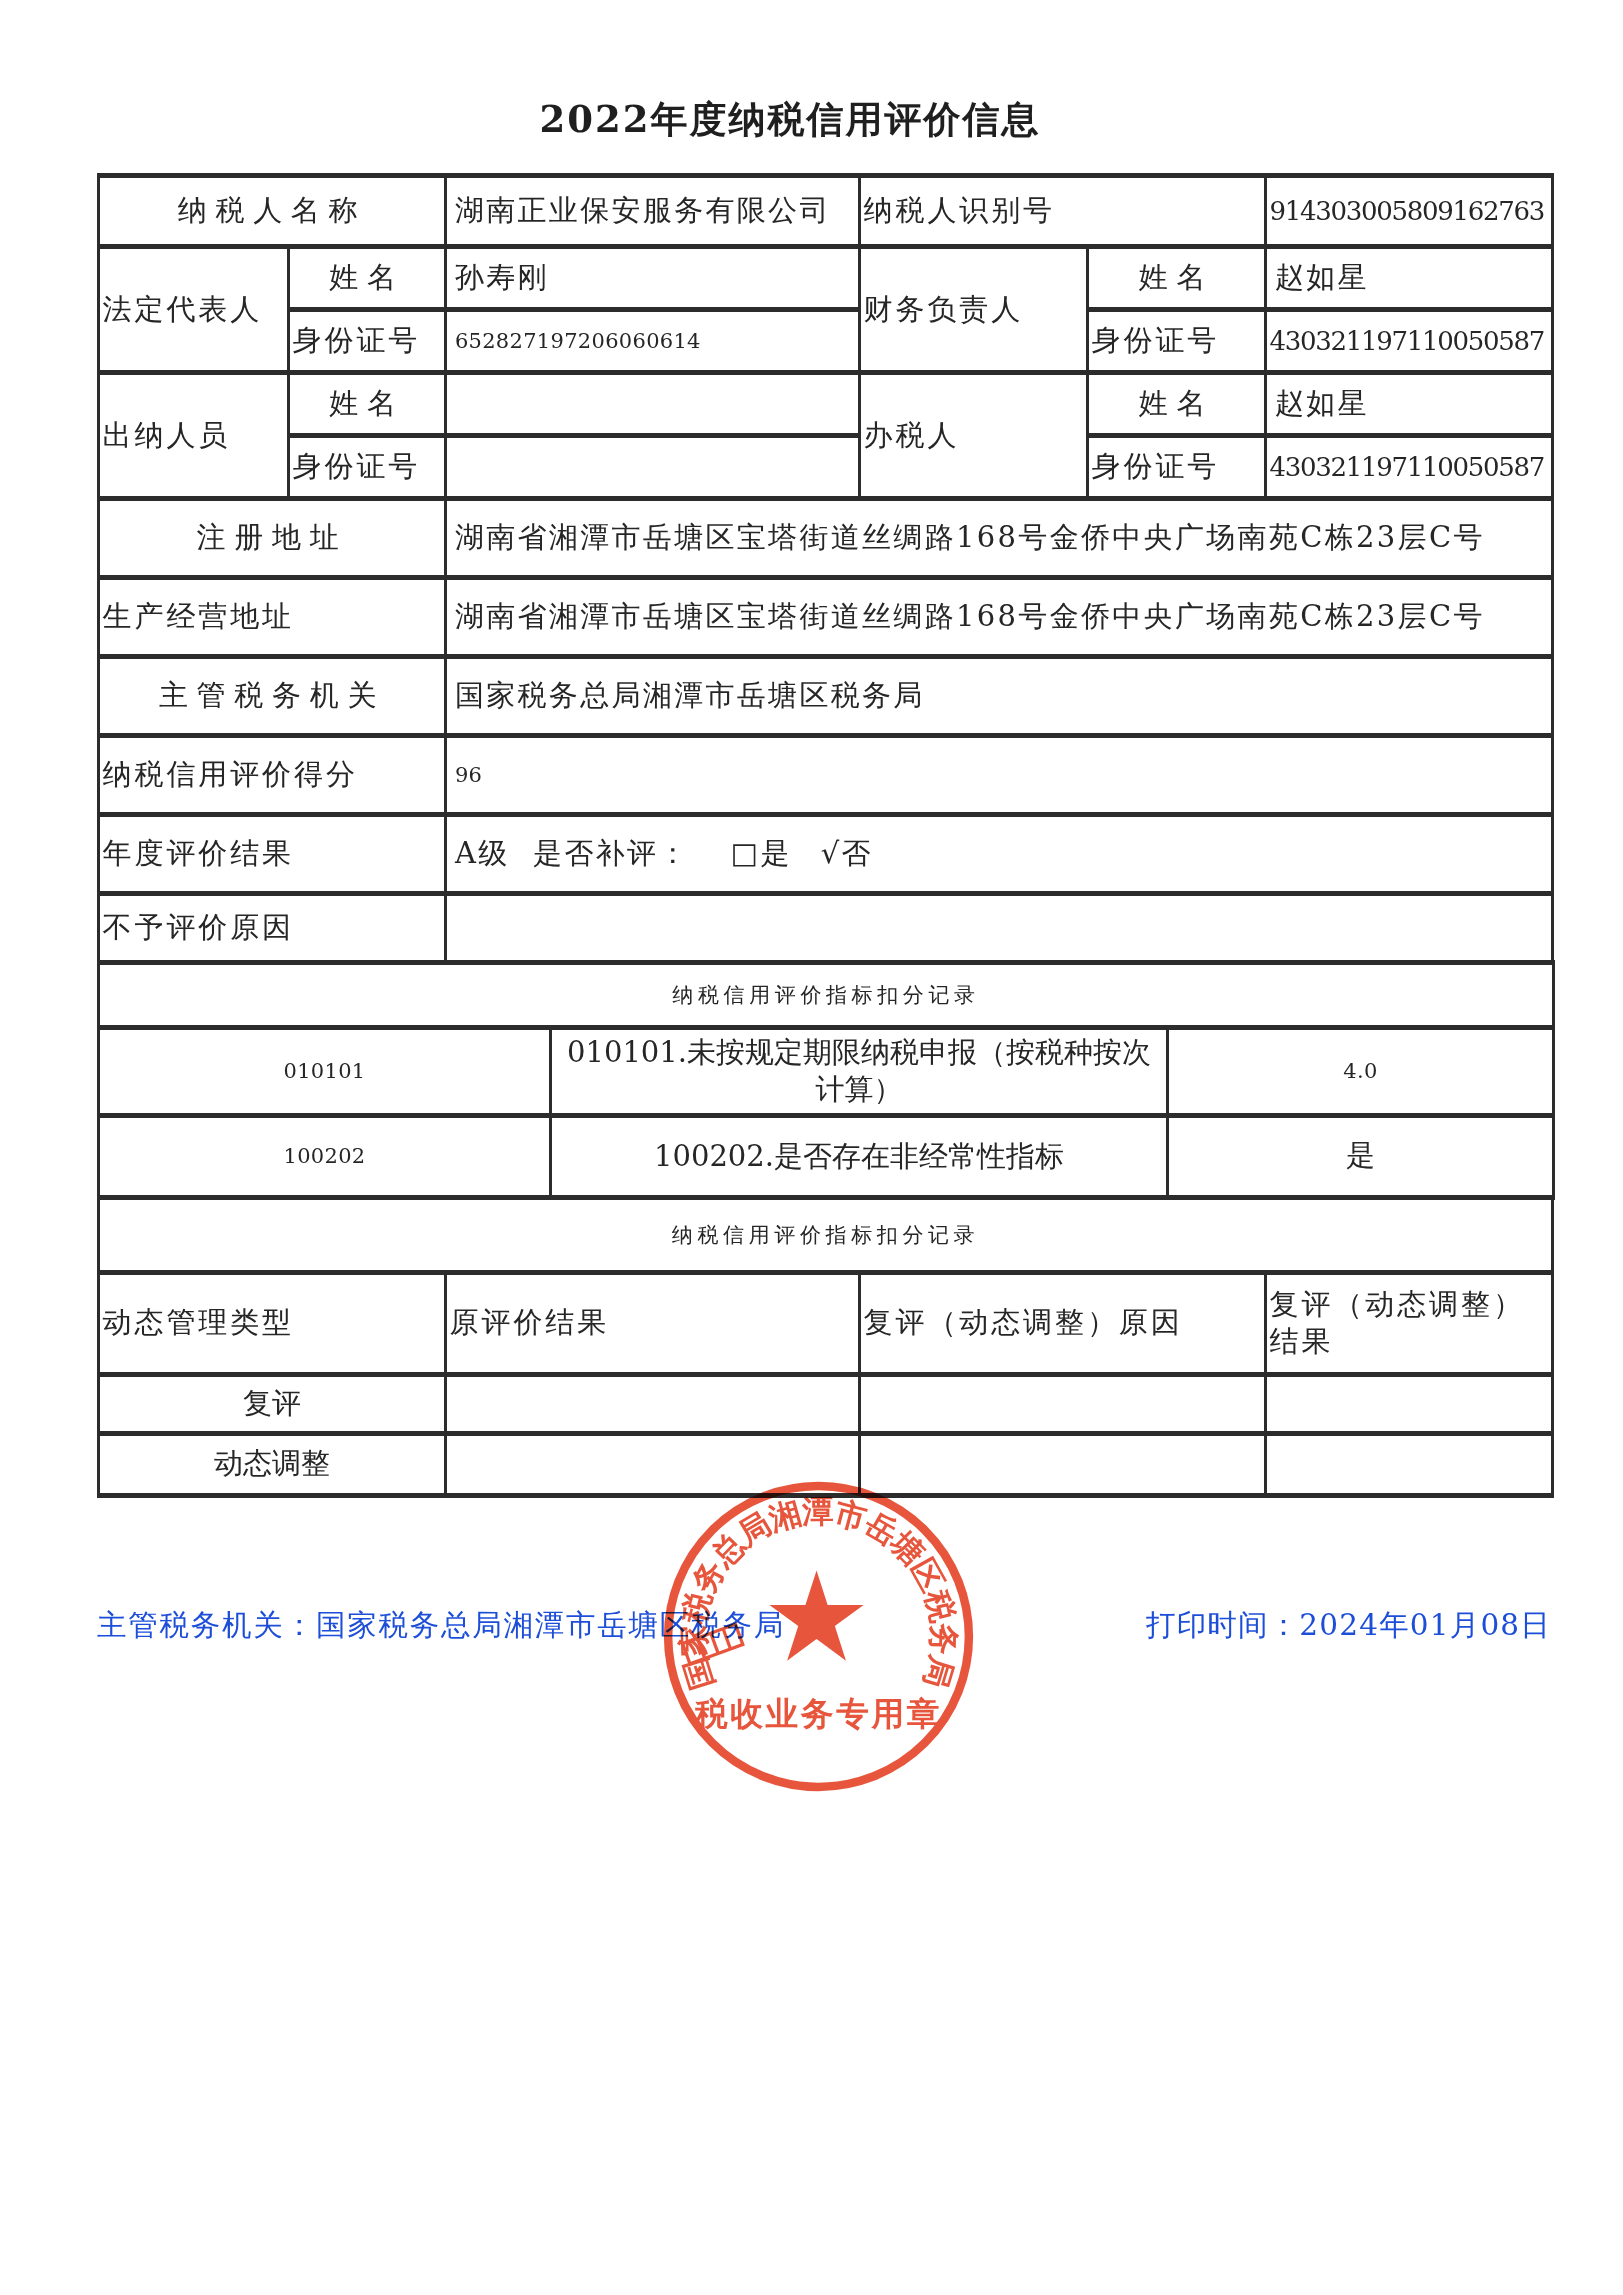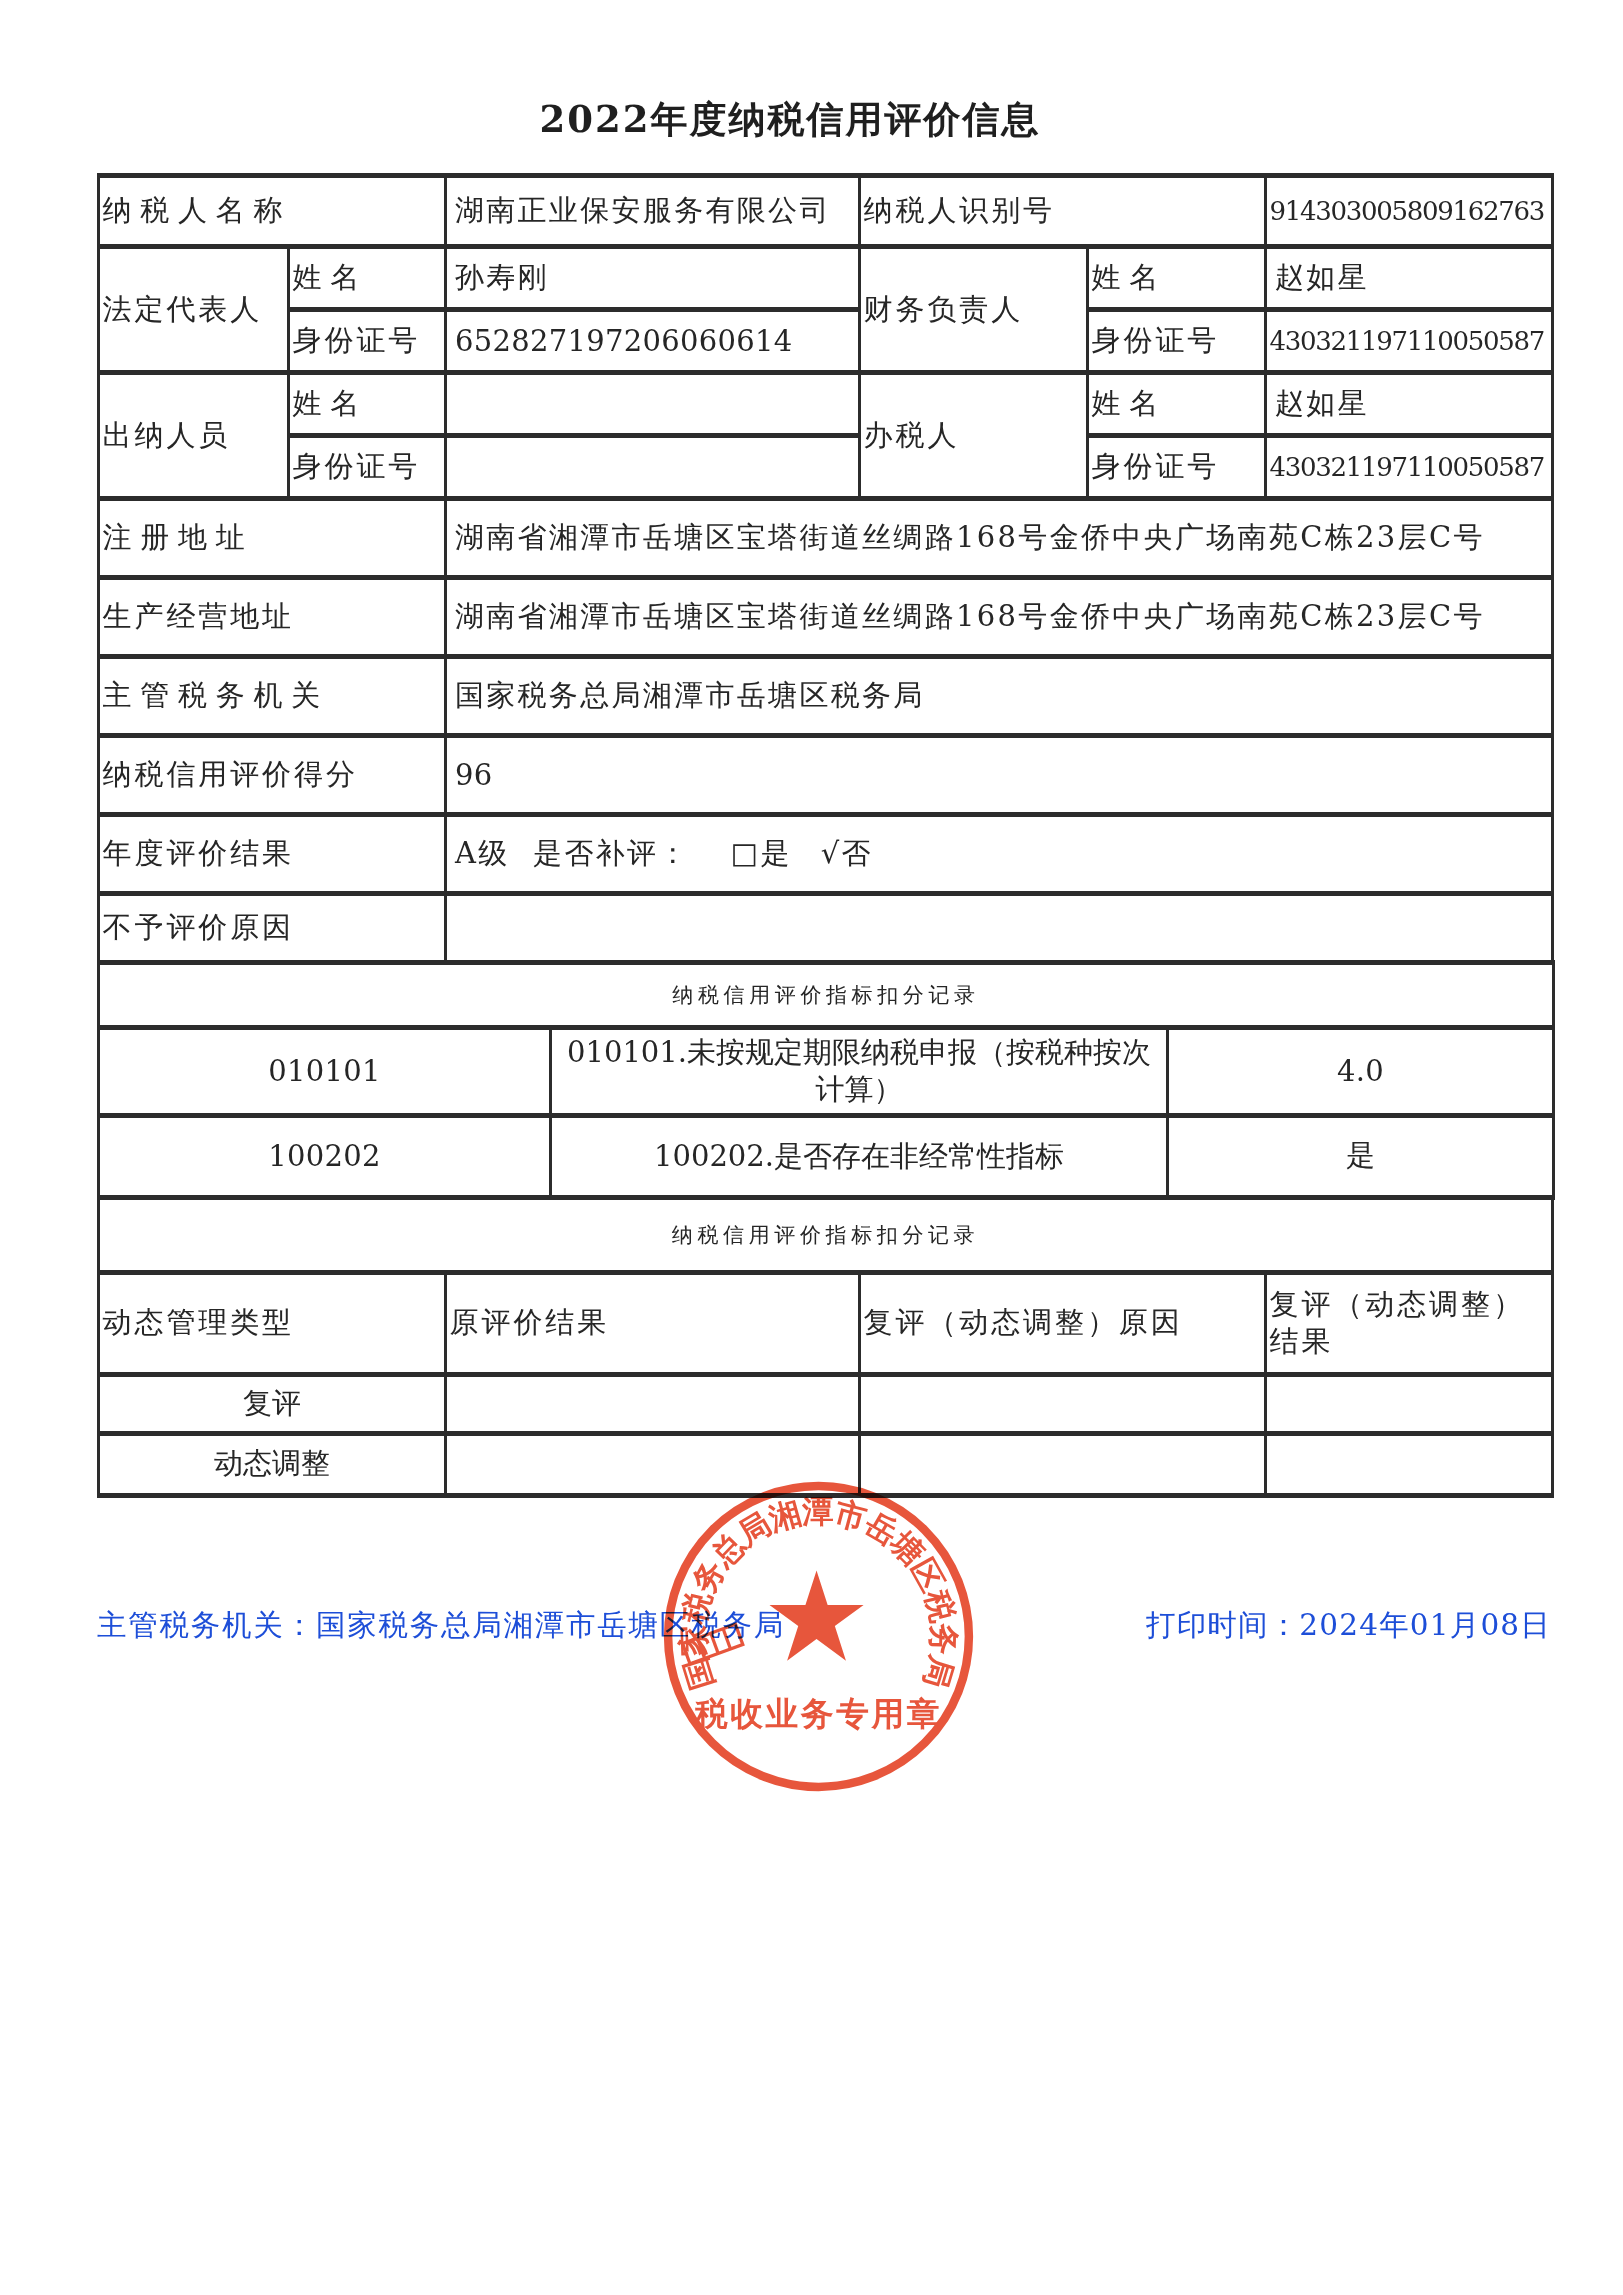--- a/index.html
+++ b/index.html
@@ -18,24 +18,24 @@
   }
   .tables{position:absolute;left:97px;top:173px;width:1454px;}
   table{border-collapse:collapse;table-layout:fixed;width:1454px;}
   table+table{margin-top:-5.2px;}
   td{
     border:3.3px solid #2c2c2c;
     border-top-width:5.2px;border-bottom-width:5.2px;
     padding:0 7.9px;overflow:hidden;
     font-size:29px;color:#262626;vertical-align:middle;
   }
-  td.lbl{text-align:left;letter-spacing:0.30em;padding:0 2.6px;}
+  td.lbl{text-align:center;letter-spacing:0.30em;padding:0 2.6px;}
   td.lbl2{text-align:left;letter-spacing:0.10em;padding:0 2.6px;}
   td.val{text-align:left;letter-spacing:0.08em;}
-  td.num{font-size:29px;letter-spacing:0.3px;}
+  td.num{font-size:21px;letter-spacing:0.3px;}
   td.num-tight{font-size:26px;letter-spacing:-1.3px;padding:0 2.6px;white-space:nowrap;}
   td.section-title{text-align:center;letter-spacing:0.22em;font-size:21px;}
   td.center{text-align:center;}
   .h108{height:71px}.h96{height:63px}.h120{height:79px}.h105{height:69px}
   .h100{height:65px}.h142{height:93px}.h126{height:82px}.h125{height:82px}
   .h114{height:75px}.h156{height:102px}.h90{height:59px}.h95{height:62px}
   .grade-gap{display:inline-block;width:23.6px;}
   .chk-gap{display:inline-block;width:41px;}
   .chk-gap2{display:inline-block;width:29px;}
   .wrap-cell{line-height:1.3;padding:3.9px 9.2px;}

